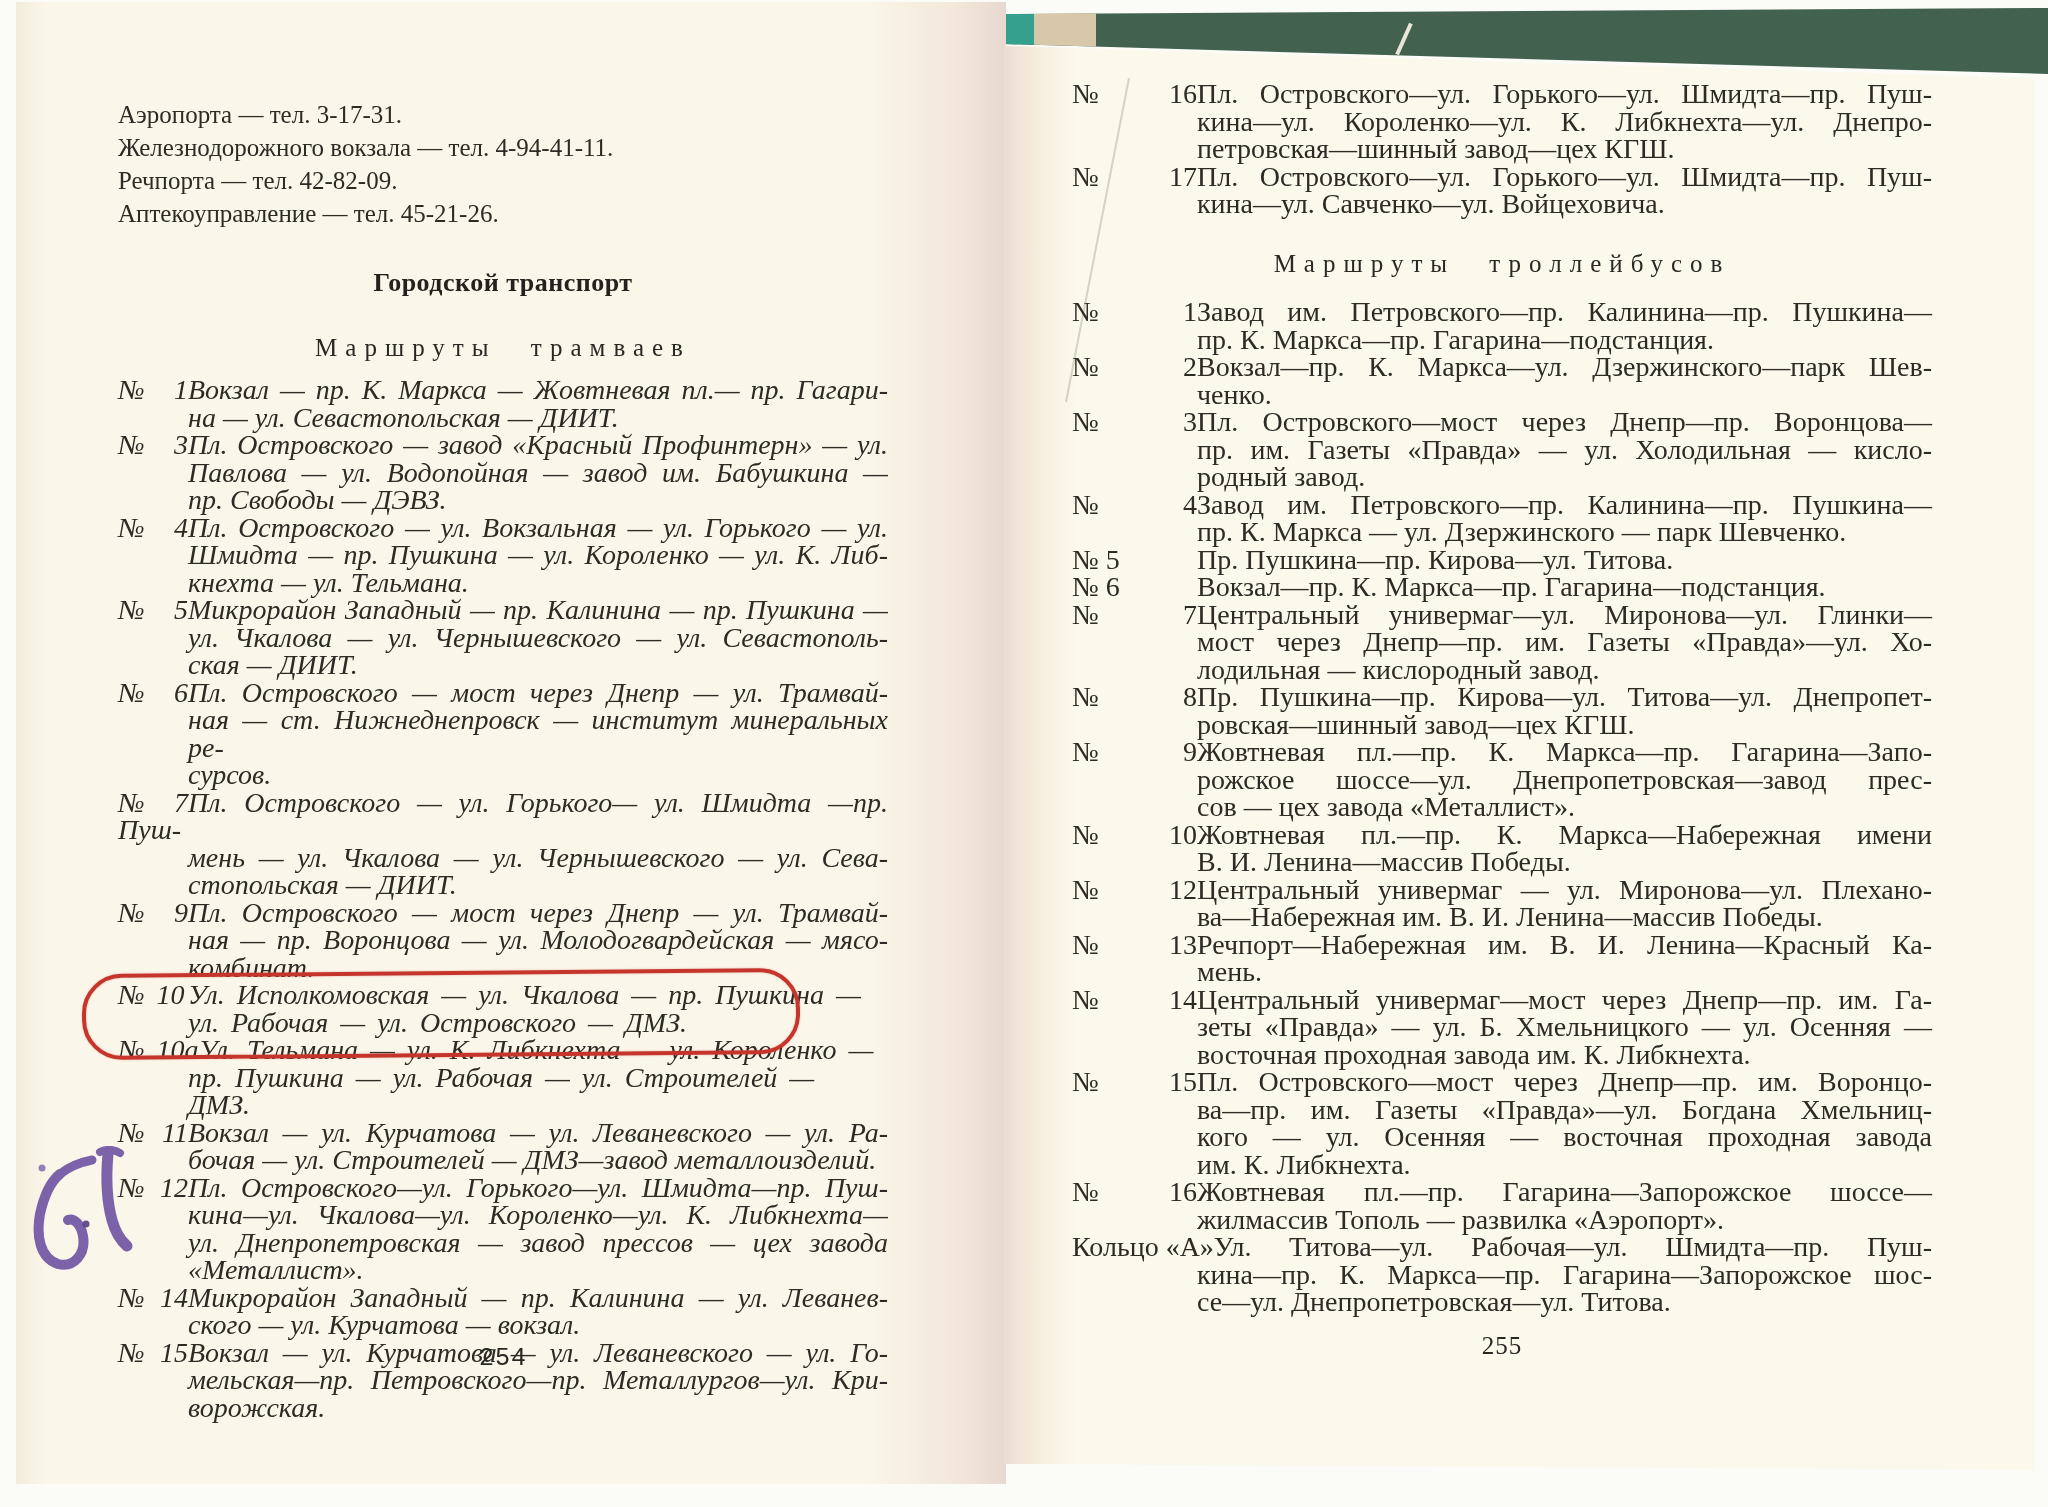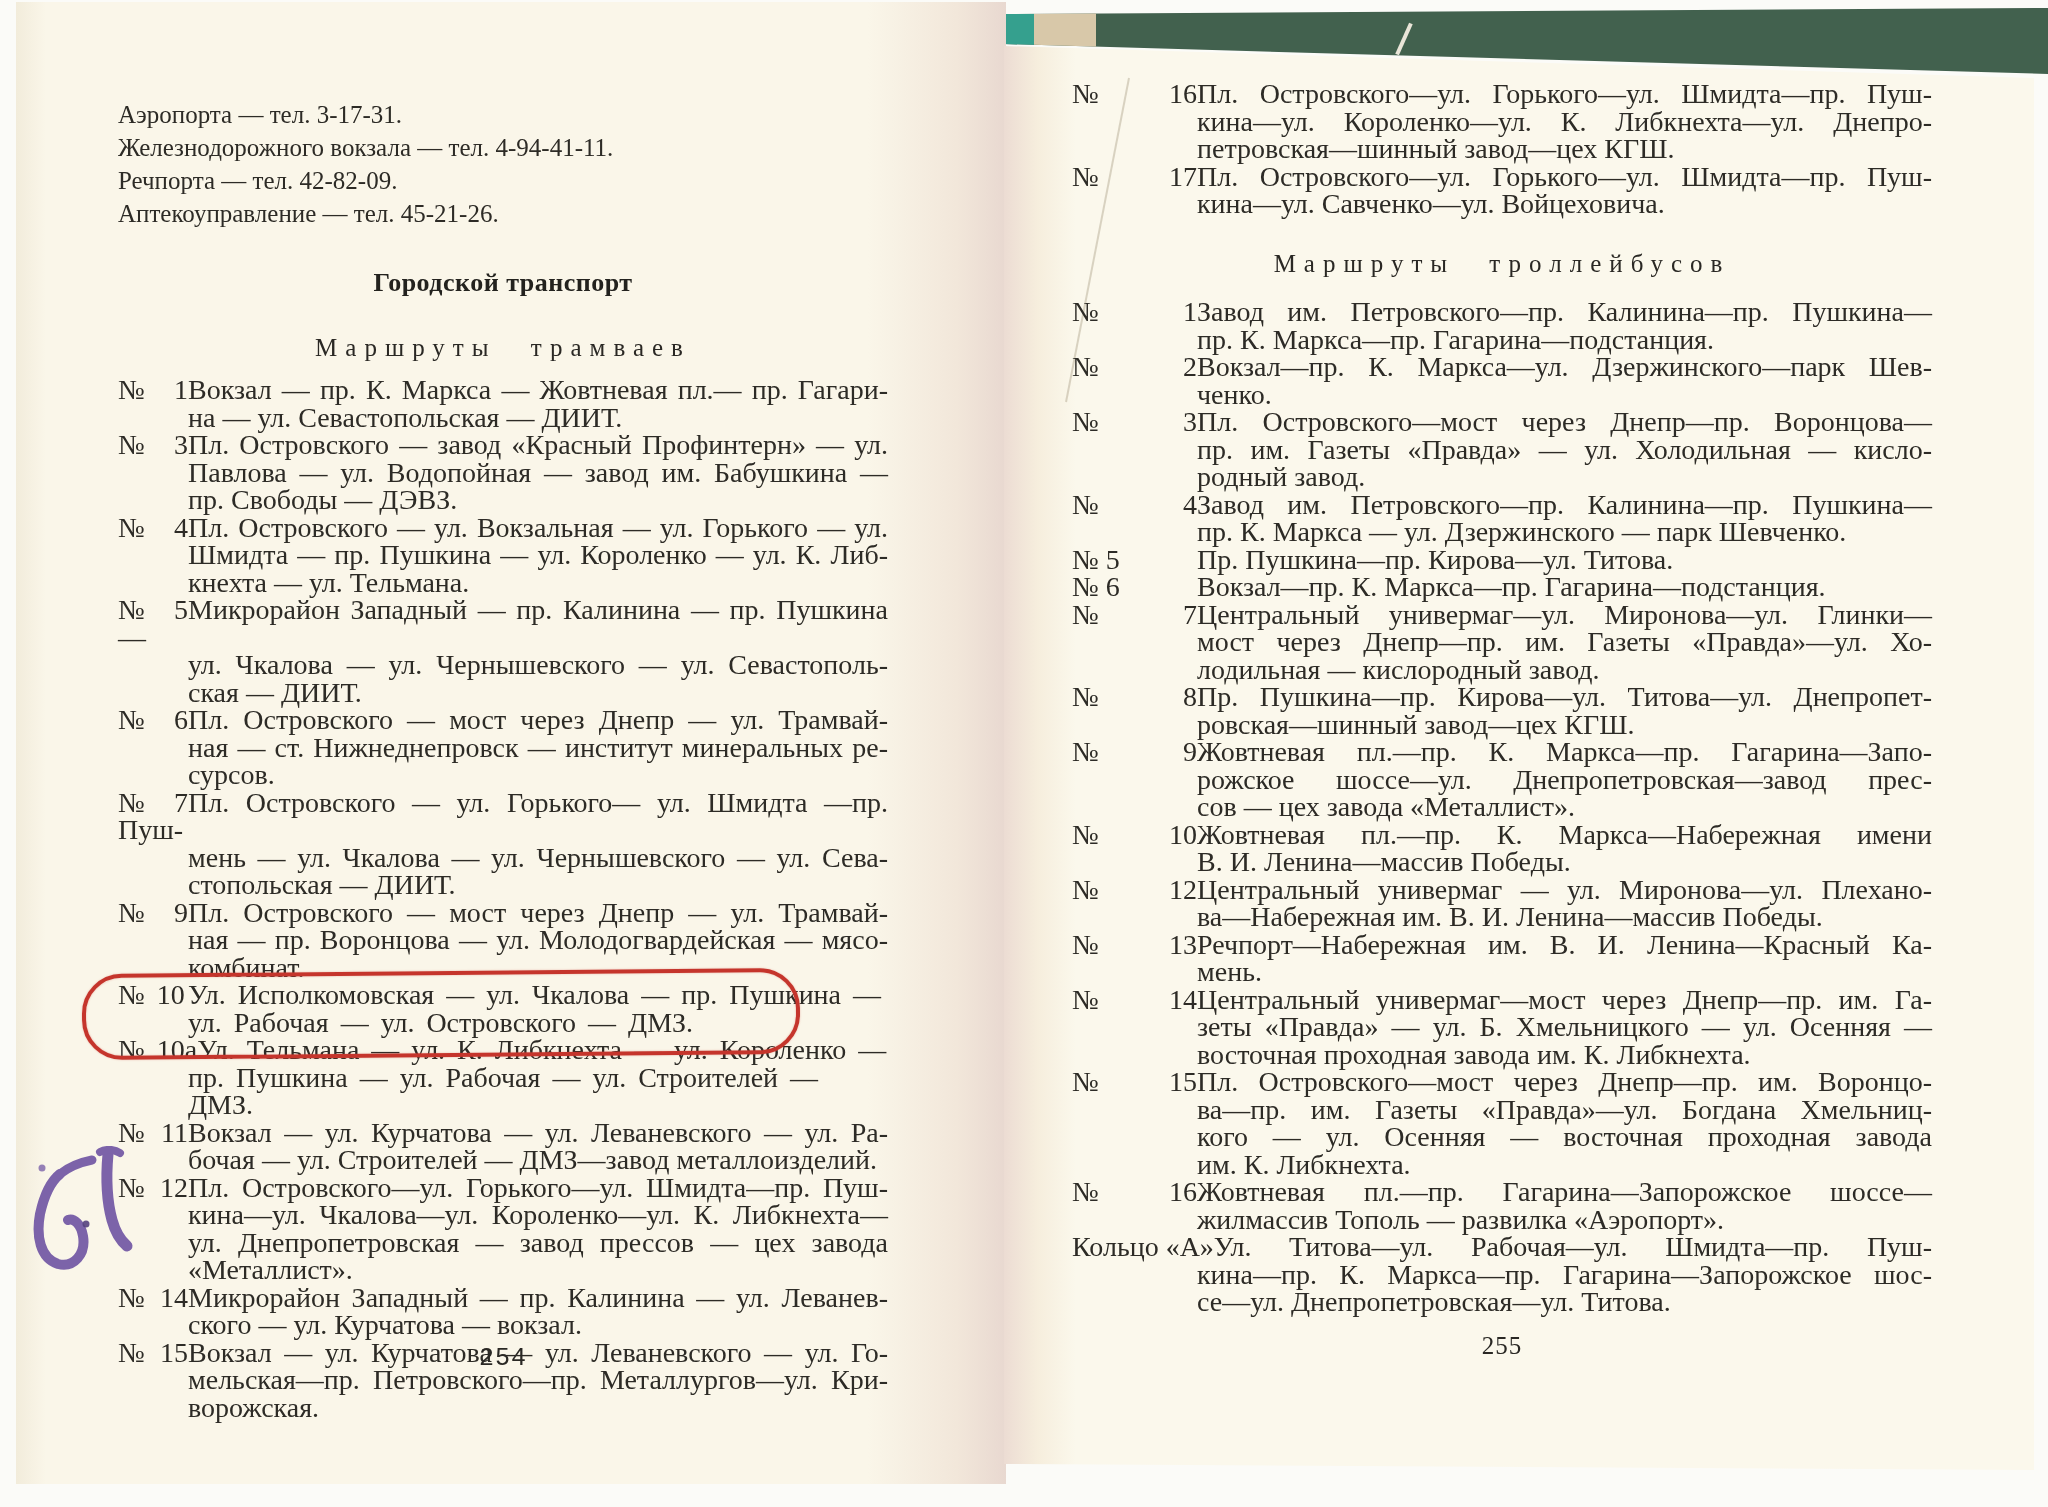--- a/index.html
+++ b/index.html
@@ -36,21 +36,21 @@
   
   #phone-block{left:118px;top:98px;width:780px;font-size:25px;line-height:33px;}
   
   .sect-title{font-weight:bold;font-size:26px;letter-spacing:.5px;text-align:center;color:#23221e;}
   #city-transport-title{left:118px;top:268px;width:770px;}
   .spaced-heading{font-size:25px;text-align:center;letter-spacing:8px;word-spacing:20px;color:#2a2824;}
   #tram-heading{left:118px;top:334px;width:770px;}
   #trolleybus-heading{left:1072px;top:250px;width:860px;}
   
   .routes{font-size:28px;line-height:27.5px;}
-  #tram-routes{left:118px;top:376px;width:770px;}
+  #tram-routes{left:118px;top:376px;width:770px;font-style:italic;}
   #tram-routes-cont{left:1072px;top:80px;width:860px;}
   #trolleybus-routes{left:1072px;top:298px;width:860px;}
   .route .line.j{text-align:justify;text-align-last:justify;}
   #tram-routes .line.cont{padding-left:70px;}
   #tram-routes .num{display:inline-block;min-width:70px;}
   #tram-routes-cont .line.cont,#trolleybus-routes .line.cont{padding-left:125px;}
   #tram-routes-cont .num,#trolleybus-routes .num{display:inline-block;min-width:125px;}
   .route.narrow{word-spacing:5px;}
   
   .page-number{font-size:25px;text-align:center;letter-spacing:1px;color:#2a2824;}

